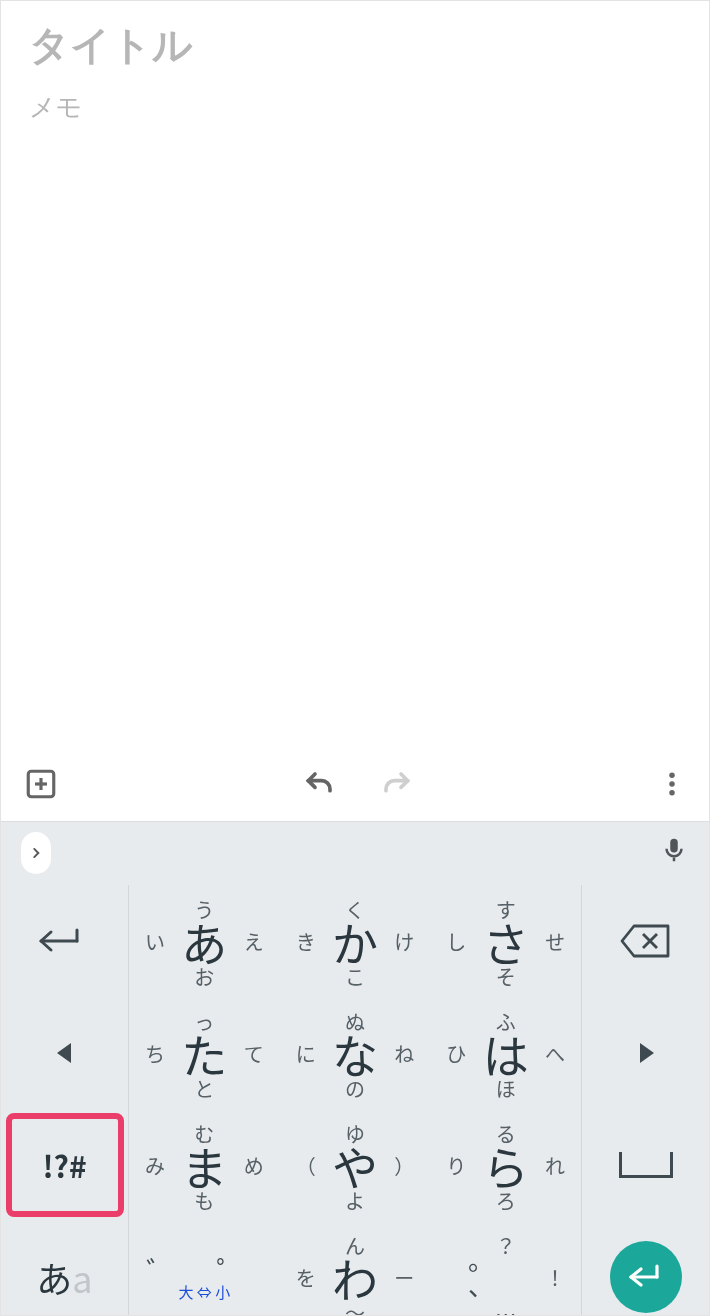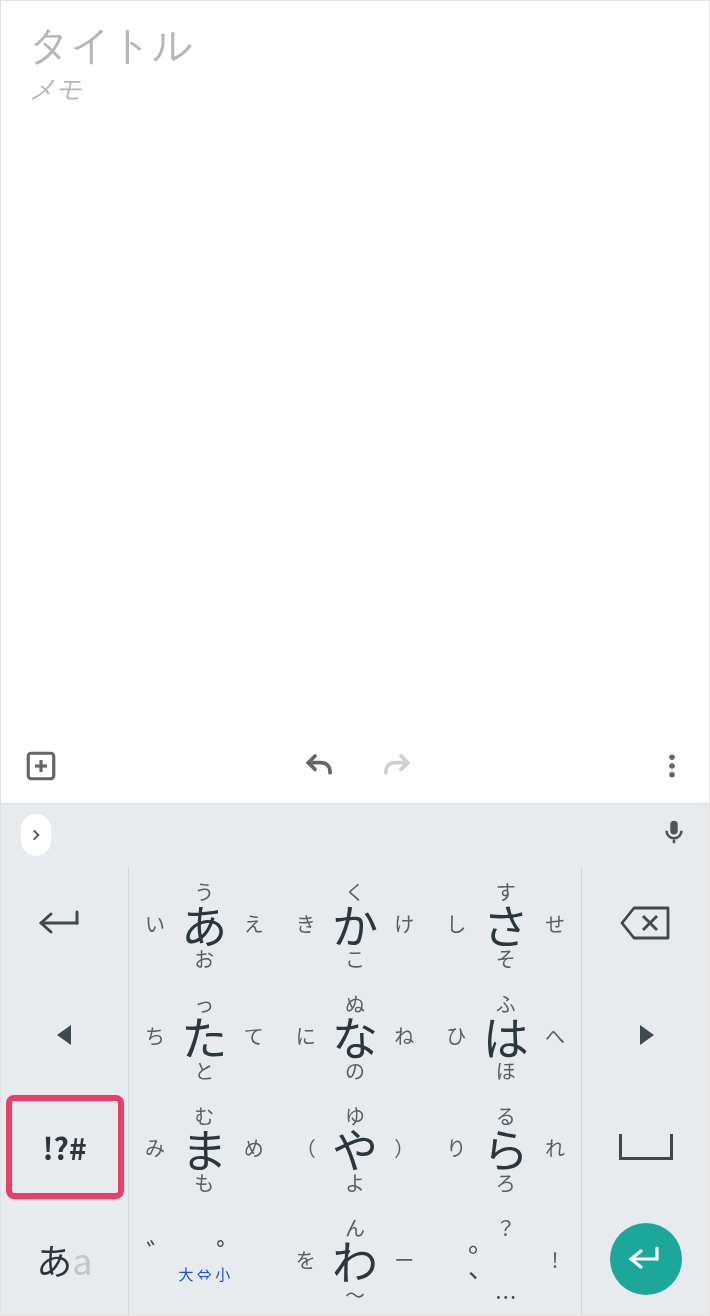--- a/index.html
+++ b/index.html
@@ -5,27 +5,27 @@
     * { margin: 0; padding: 0; box-sizing: border-box; }
     body {
       width: 710px; height: 1316px;
       font-family: -apple-system, 'Hiragino Sans', 'Noto Sans CJK JP', sans-serif;
       background: #fff; color: #3e4a50;
       border: 1px solid #e3e3e3;
     }
     .editor { padding: 22px 28px; }
     .title-input {
       width: 100%; border: none; outline: none;
-      font-size: 40px; color: #333; font-weight: 400;
+      font-size: 40px; color: #333; font-weight: 700;
     }
     .title-input::placeholder { color: #B6B6B6; }
     .body-input {
       width: 100%; border: none; outline: none; resize: none;
-      font-size: 26px; color: #333; margin-top: 4px;
-      height: 630px; background: transparent; font-style: italic;
+      font-size: 26px; color: #333; margin-top: 22px;
+      height: 630px; background: transparent;
     }
     .body-input::placeholder { color: #B6B6B6; }
     .toolbar {
       height: 74px; display: flex; align-items: center;
       padding: 0 22px;
     }
     .tb-icon { color: #656565; display:flex; align-items:center; justify-content:center; }
     .tb-spacer { flex: 1; }
     .tb-dis { color: #cfcfcf; }
     .tb-undo, .tb-redo { margin: 0 18px; }

